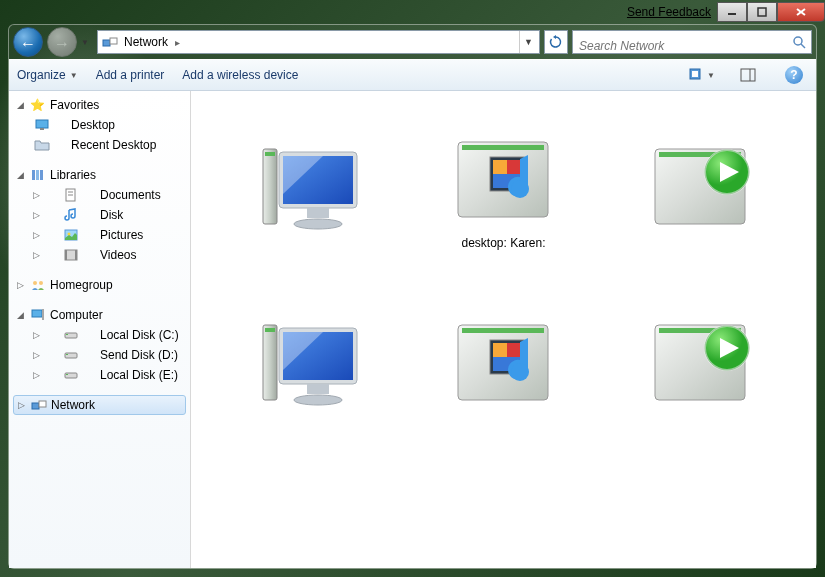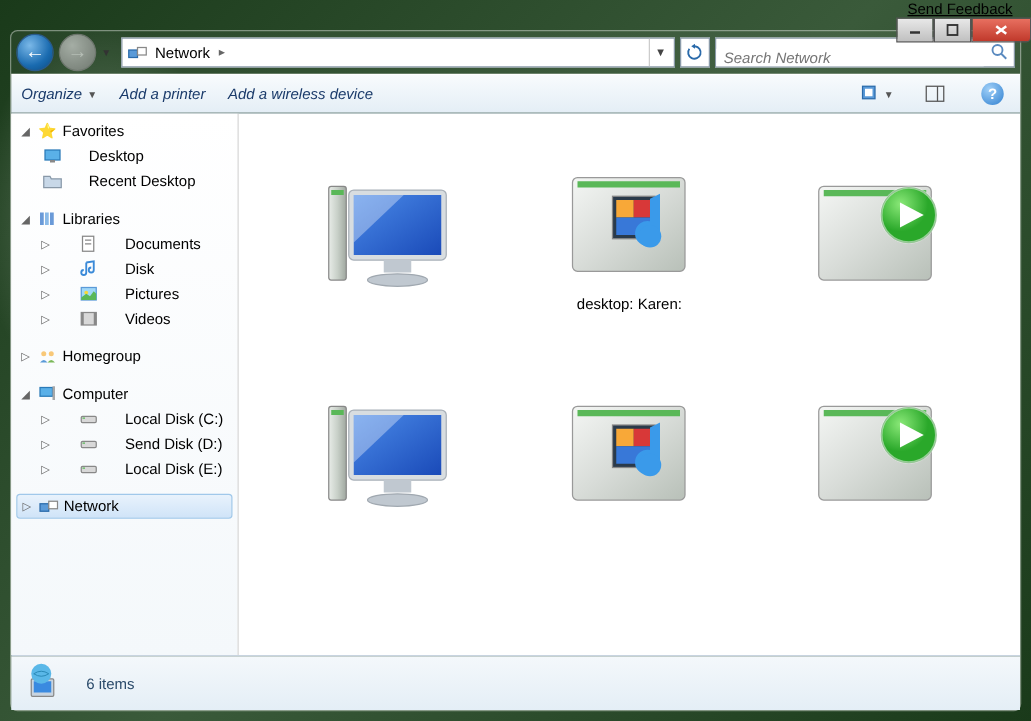--- a/index.html
+++ b/index.html
@@ -1,18 +1,18 @@
 <!DOCTYPE html>
 <html><head>
 <meta charset="utf-8">
 <style>
 * { margin: 0; padding: 0; box-sizing: border-box; font-family: "Segoe UI", Tahoma, sans-serif; }
 body { width: 825px; height: 577px; background: linear-gradient(135deg, #1a3a1a 0%, #3a5a3a 50%, #1a3a1a 100%); position: relative; overflow: hidden; }
 .leaves { position: absolute; inset: 0; background: radial-gradient(ellipse 200px 300px at 10% 30%, rgba(255,255,255,0.3) 0%, transparent 50%), radial-gradient(ellipse 150px 200px at 90% 60%, rgba(255,255,255,0.25) 0%, transparent 50%); }
-.titlebar { position: absolute; top: 0; right: 0; height: 24px; display: flex; align-items: center; gap: 0; z-index: 10; flex-direction: column; }
+.titlebar { position: absolute; top: 0; right: 0; height: 24px; display: flex; align-items: center; gap: 0; z-index: 10; }
 .send-feedback { color: #000; text-decoration: underline; font-size: 12px; margin-right: 6px; cursor: pointer; }
 .win-buttons { display: flex; }
 .win-btn { width: 30px; height: 20px; border: 1px solid #555; display: flex; align-items: center; justify-content: center; cursor: pointer; }
 .win-min { background: linear-gradient(#e8e8e8, #c0c0c0); }
 .win-max { background: linear-gradient(#e8e8e8, #c0c0c0); }
 .win-close { background: linear-gradient(#e87060, #c0392b); width: 48px; border-radius: 0 0 4px 0; }
 .window { position: absolute; top: 24px; left: 8px; right: 8px; bottom: 8px; background: rgba(255,255,255,0.05); border: 1px solid rgba(255,255,255,0.4); border-radius: 6px; display: flex; flex-direction: column; }
 .nav-row { height: 34px; display: flex; align-items: center; padding: 3px 4px; gap: 4px; }
 .nav-btn { width: 30px; height: 30px; border-radius: 50%; display: flex; align-items: center; justify-content: center; cursor: pointer; }
 .nav-back { background: radial-gradient(circle at 35% 30%, #7ab8e8 0%, #1a6bb0 60%, #0a4a80 100%); border: 1px solid #2a5a8a; }
@@ -23,21 +23,21 @@
 .addr-icon { width: 20px; height: 18px; display: flex; align-items: center; justify-content: center; }
 .addr-text { font-size: 12px; padding: 0 4px; cursor: pointer; }
 .addr-sep { color: #666; font-size: 10px; padding: 0 3px; cursor: pointer; }
 .addr-spacer { flex: 1; }
 .addr-drop { width: 18px; text-align: center; color: #444; cursor: pointer; font-size: 9px; border-left: 1px solid #ccc; height: 100%; display: flex; align-items:center; justify-content:center; }
 .addr-refresh { width: 24px; height: 24px; border: 1px solid #8a9aa8; background: #fff; display: flex; align-items:center; justify-content:center; color: #2a6aaa; cursor: pointer; }
 .search-bar { width: 240px; height: 24px; background: #fff; border: 1px solid #8a9aa8; display: flex; align-items: flex-end; }
 .search-input { flex: 1; border: none; outline: none; padding: 0 6px; font-size: 12px; font-style: italic; color: #888; }
 .search-btn { width: 24px; text-align: center; color: #5a8abf; cursor: pointer; }
 .toolbar { height: 32px; background: linear-gradient(#f8fbfd, #e4eef6); border-top: 1px solid #fff; border-bottom: 1px solid #c8d4e0; display: flex; align-items: center; padding: 0 8px; gap: 18px; }
-.tb-item { font-size: 12px; color: #1a3a6a; cursor: pointer; display: flex; align-items: center; gap: 4px; font-style: italic; }
+.tb-item { font-size: 12px; color: #1a3a6a; cursor: pointer; display: flex; align-items: center; gap: 4px; }
 .tb-spacer { flex: 1; }
 .tb-icon-btn { width: 28px; height: 22px; display: flex; align-items: center; justify-content: center; cursor: pointer; border: 1px solid transparent; }
 .help-icon { width: 18px; height: 18px; border-radius: 50%; background: radial-gradient(circle at 35% 30%, #a0d0f8, #3080d0); color: #fff; font-size: 12px; font-weight: bold; display: flex; align-items: center; justify-content: center; }
 .content { flex: 1; display: flex; background: #fff; }
 .sidebar { width: 182px; border-right: 1px solid #d8d8d8; background: linear-gradient(#fff, #f4f8fb); overflow: auto; padding: 4px 0; }
 .tree-group { margin-bottom: 10px; }
 .tree-header, .tree-item { display: flex; align-items: center; height: 20px; font-size: 12px; cursor: pointer; padding-left: 8px; }
 .tree-header { font-weight: normal; }
 .tree-item { padding-left: 24px; gap: 17px; }
 .tree-toggle { width: 12px; font-size: 9px; color: #666; }
@@ -339,31 +339,20 @@
           <div class="item-icon">
             <svg width="128" height="100" viewBox="0 0 128 100">
               <use href="#icon-player"></use>
             </svg>
           </div>
           <div class="item-label"></div>
         </div>
       </div>
   </div>
 
-  <div class="statusbar">
-    <div class="status-icon">
-      <svg width="36" height="36" viewBox="0 0 36 36">
-          <rect x="4" y="14" width="18" height="14" rx="1" fill="#c8d4e0" stroke="#888"></rect>
-          <rect x="6" y="16" width="14" height="9" fill="#3a8ae0"></rect>
-          <circle cx="12" cy="10" r="8" fill="#5ab8e8"></circle>
-          <path d="M6 10 q6 -4 12 0 M6 10 q6 4 12 0" fill="none" stroke="#2a8ab8" stroke-width="0.8"></path>
-        </svg>
-    </div>
-    <span class="status-text">6 items</span>
-  </div>
 </div>
 
 <svg width="0" height="0" style="position:absolute">
   <defs>
     <g id="icon-computer">
       <rect x="20" y="15" width="14" height="75" rx="2" fill="url(#towerGrad)" stroke="#888"></rect>
       <rect x="22" y="18" width="10" height="4" fill="#5ab858"></rect>
       <rect x="36" y="18" width="78" height="56" rx="4" fill="#d8dde0" stroke="#a8b0b8"></rect>
       <rect x="40" y="22" width="70" height="48" fill="url(#screenGrad)"></rect>
       <path d="M40 22 L80 22 L40 60 Z" fill="rgba(255,255,255,0.35)"></path>

